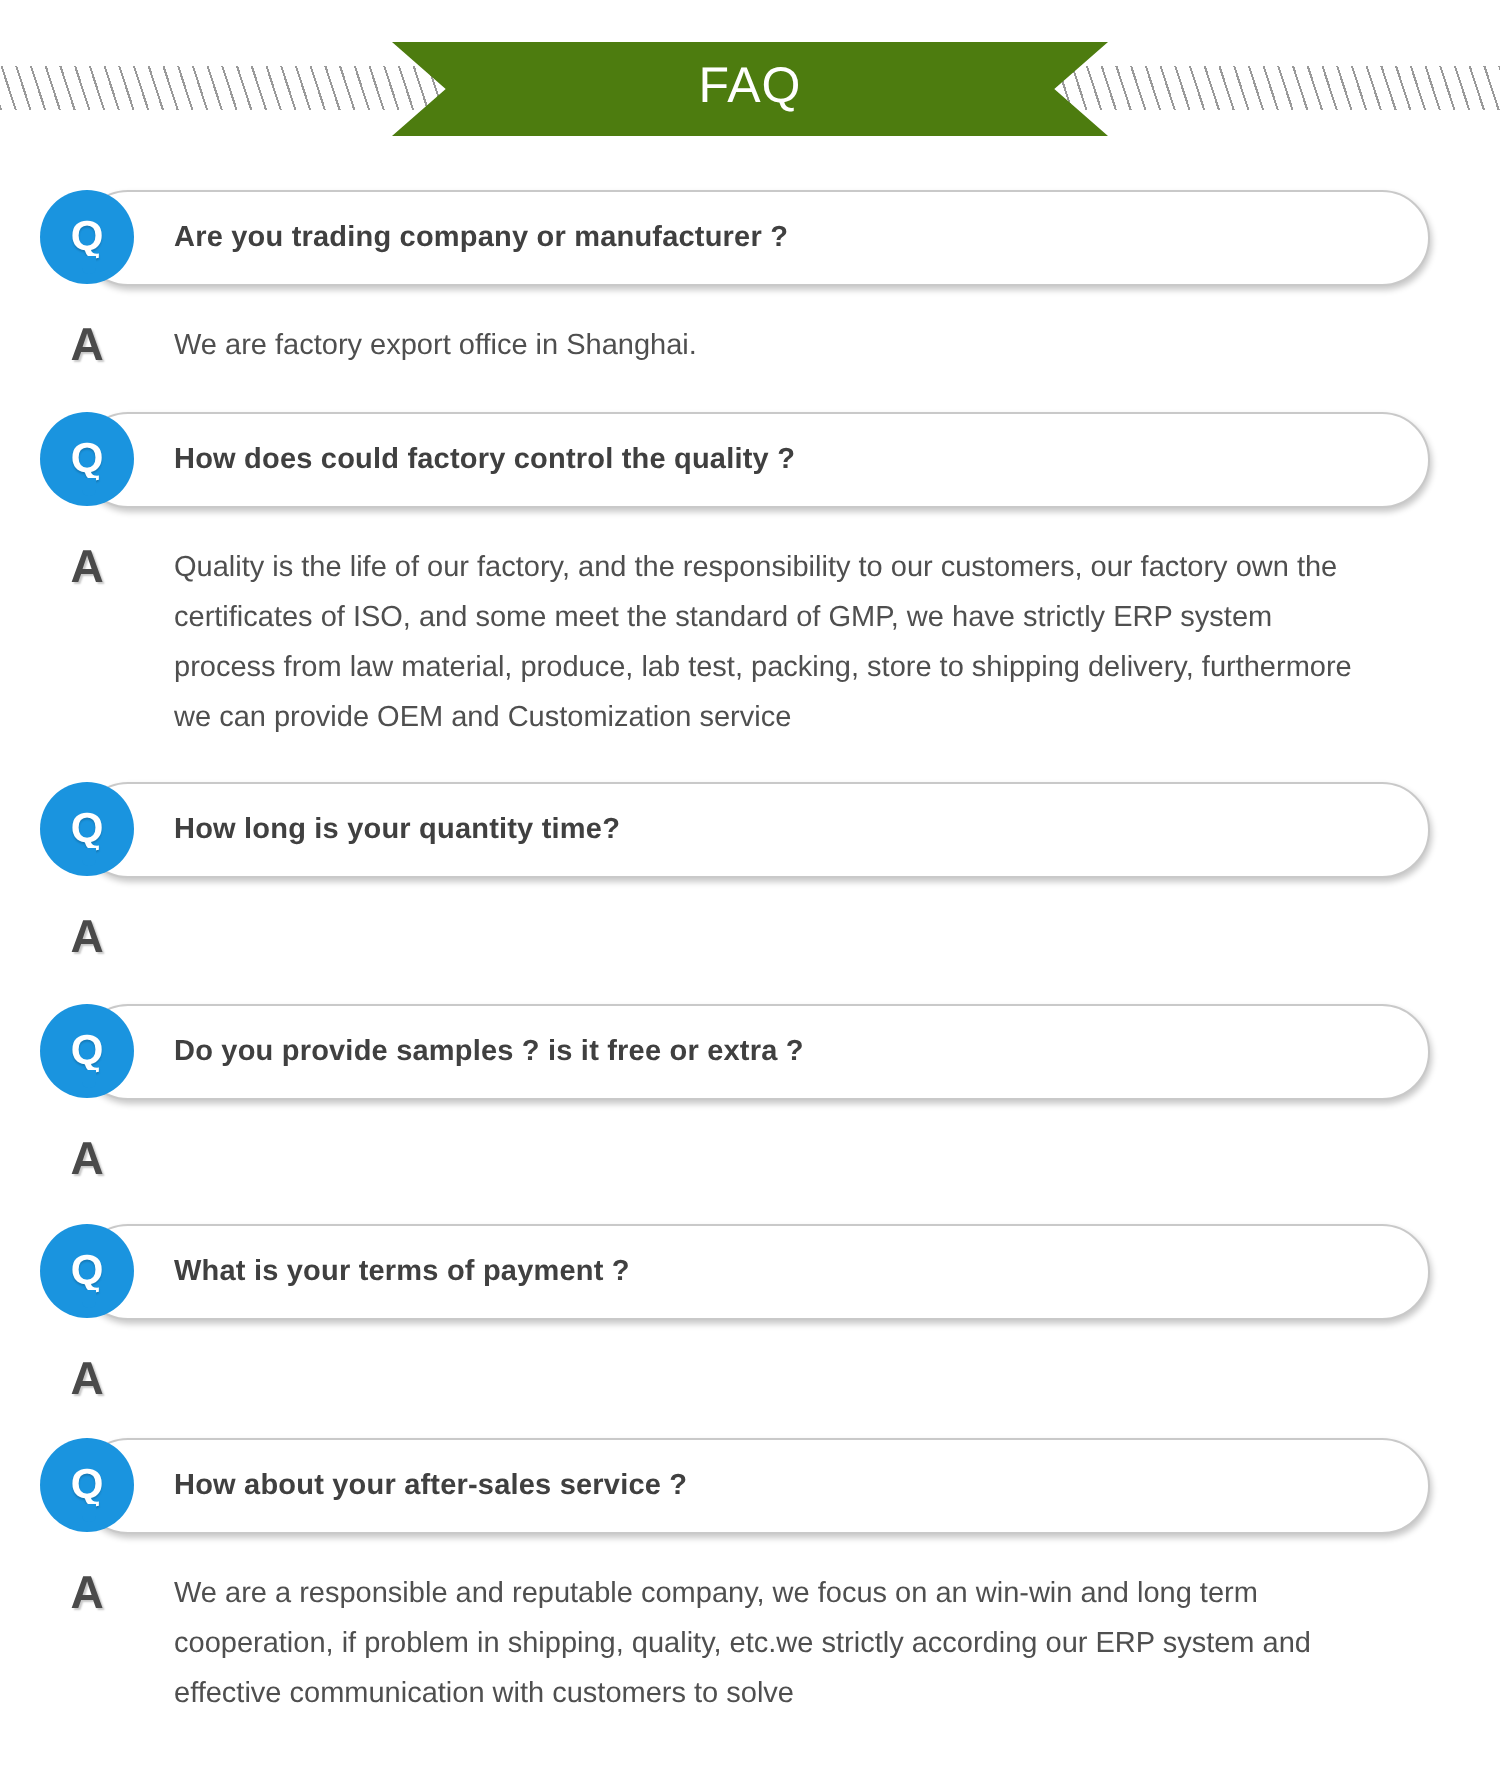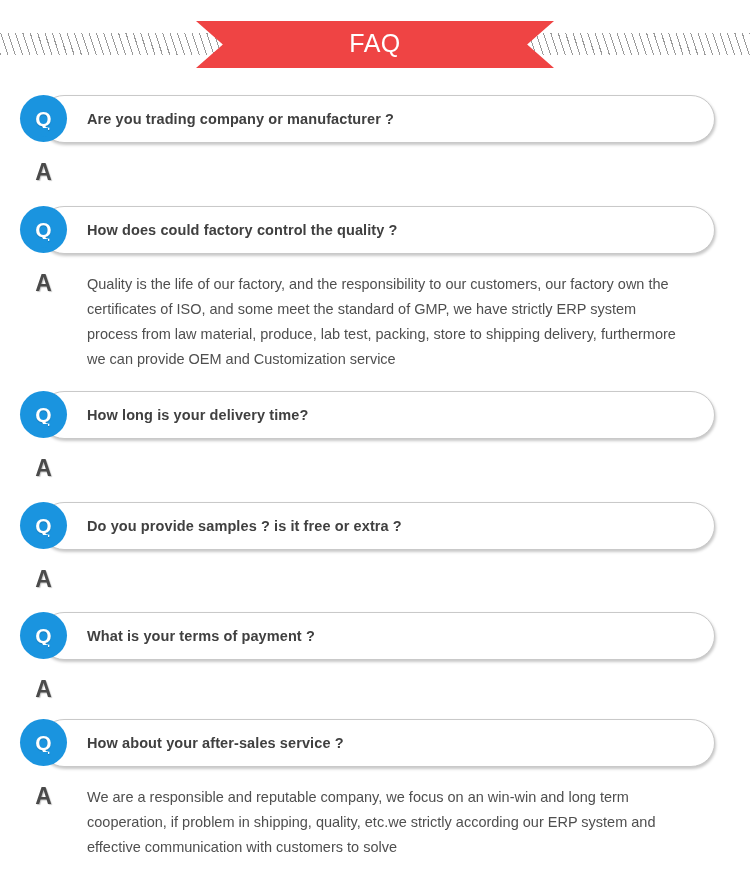--- a/index.html
+++ b/index.html
@@ -34,21 +34,21 @@
   }
   .hatch-left  { left: 0px;   width: 222px; }
   .hatch-right { right: 0px;  width: 222px; }
 
   .ribbon {
     position: absolute;
     left: 196px;
     top: 21px;
     width: 358px;
     height: 47px;
-    background: #ef4444;
+    background: #4d7c0f;
     -webkit-clip-path: polygon(0 0, 100% 0, 100% 100%, 0 100%, 7% 50%);
     clip-path: polygon(
       0% 0%, 100% 0%,
       92.5% 50%,
       100% 100%, 0% 100%,
       7.5% 50%
     );
     display: flex;
     align-items: center;
     justify-content: center;
@@ -178,20 +178,21 @@
 <div class="faq-list">
 
   <div class="faq-item">
     <div class="q-row">
       <div class="q-pill"></div>
       <div class="q-badge">Q</div>
       <div class="q-text">Are you trading company or manufacturer ?</div>
     </div>
     <div class="a-row">
       <div class="a-badge">A</div>
+      <div class="a-text">We are factory export office in Shanghai.</div>
     </div>
   </div>
   <div class="sp-16"></div>
 
   <div class="faq-item">
     <div class="q-row">
       <div class="q-pill"></div>
       <div class="q-badge">Q</div>
       <div class="q-text">How does could factory control the quality ?</div>
     </div>
@@ -199,21 +200,21 @@
       <div class="a-badge">A</div>
       <div class="a-text">Quality is the life of our factory, and the responsibility to our customers, our factory own the certificates of ISO, and some meet the standard of GMP, we have strictly ERP system process from law material, produce, lab test, packing, store to shipping delivery, furthermore we can provide OEM and Customization service</div>
     </div>
   </div>
   <div class="sp-16"></div>
 
   <div class="faq-item">
     <div class="q-row">
       <div class="q-pill"></div>
       <div class="q-badge">Q</div>
-      <div class="q-text">How long is your delivery time?</div>
+      <div class="q-text">How long is your quantity time?</div>
     </div>
     <div class="a-row">
       <div class="a-badge">A</div>
     </div>
   </div>
   <div class="sp-16"></div>
 
   <div class="faq-item">
     <div class="q-row">
       <div class="q-pill"></div>

